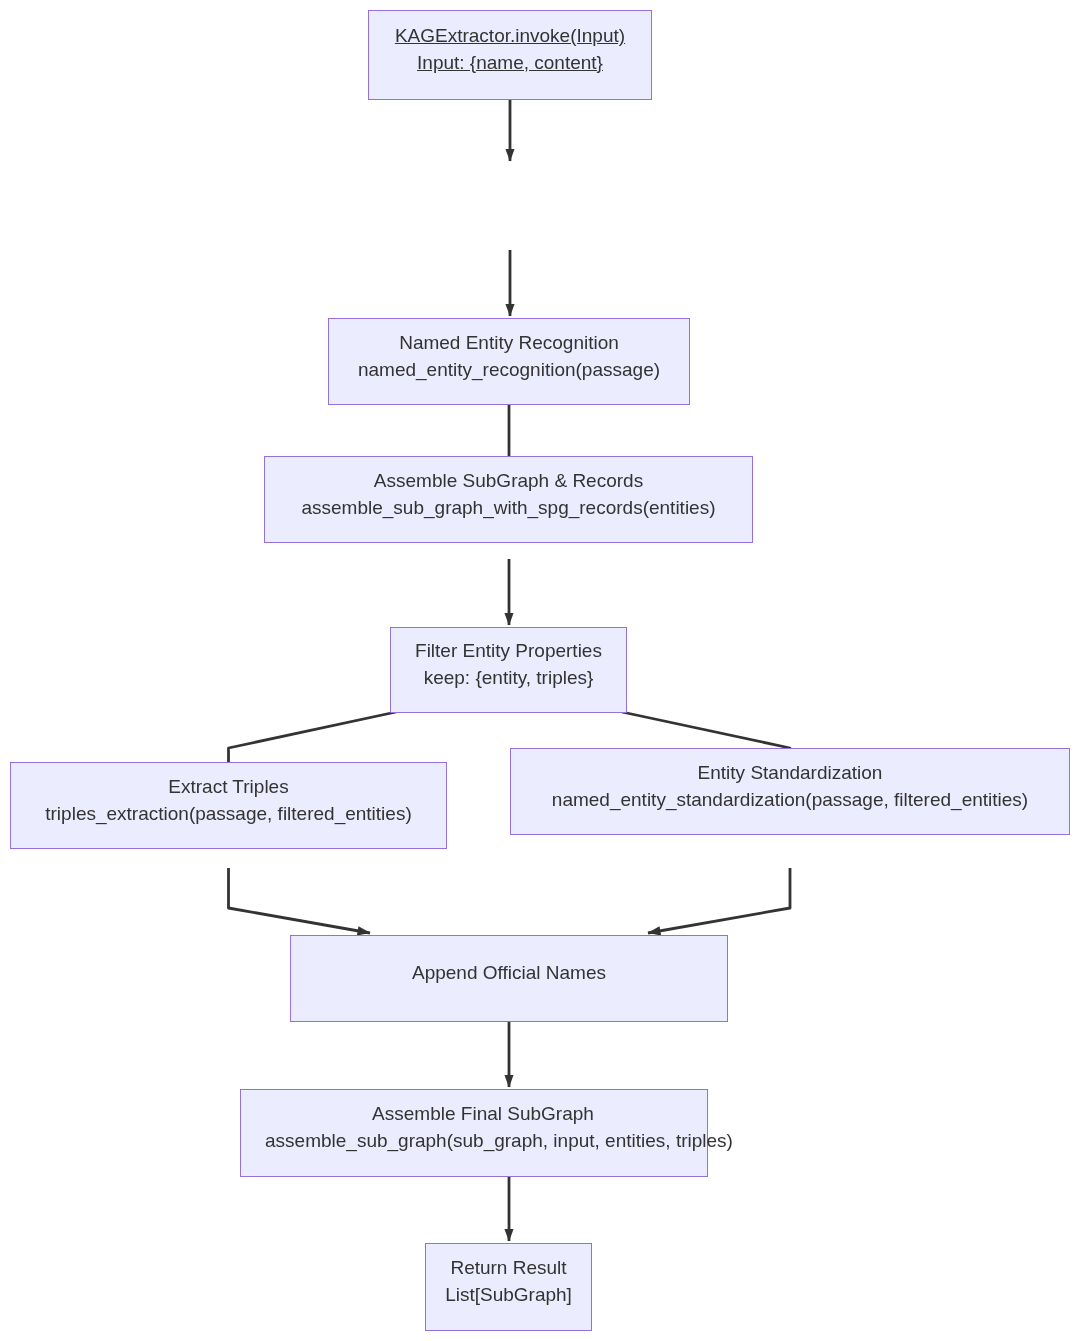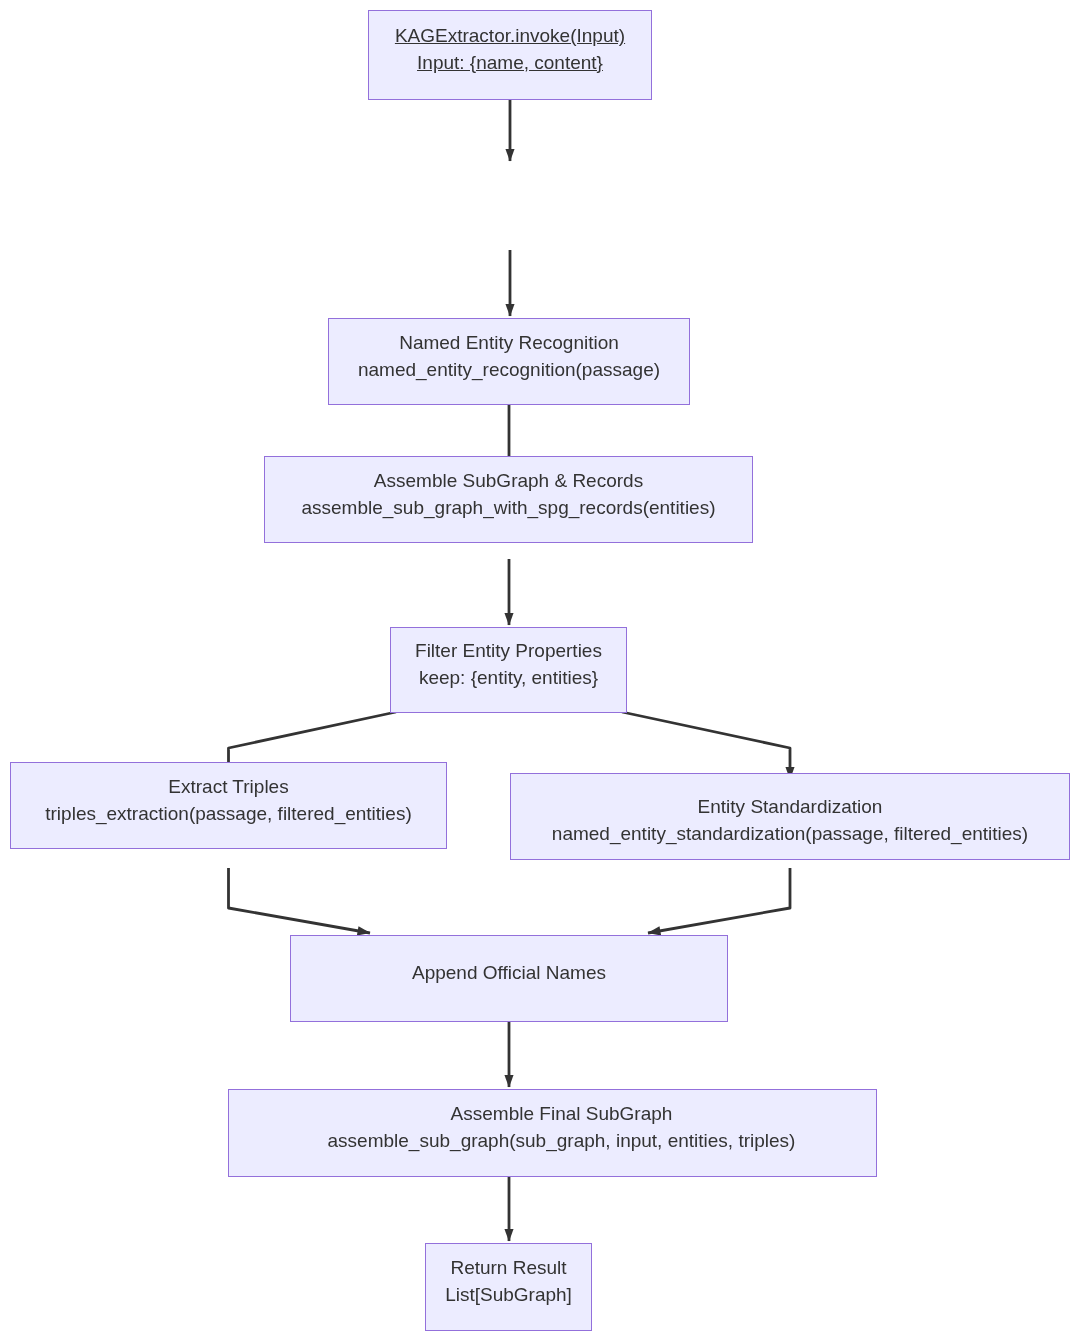--- a/index.html
+++ b/index.html
@@ -77,38 +77,38 @@
     <div class="node-subtitle">named_entity_recognition(passage)</div>
   </div>
 
   <div class="node" style="left:264px; top:456px; width:489px; height:87px;">
     <div class="node-title">Assemble SubGraph &amp; Records</div>
     <div class="node-subtitle">assemble_sub_graph_with_spg_records(entities)</div>
   </div>
 
   <div class="node" style="left:390px; top:627px; width:237px; height:86px;">
     <div class="node-title">Filter Entity Properties</div>
-    <div class="node-subtitle">keep: {entity, entities}</div>
+    <div class="node-subtitle">keep: {entity, triples}</div>
   </div>
 
   <div class="node" style="left:10px; top:762px; width:437px; height:87px;">
     <div class="node-title">Extract Triples</div>
     <div class="node-subtitle">triples_extraction(passage, filtered_entities)</div>
   </div>
 
-  <div class="node" style="left:510px; top:773px; width:560px; height:87px;justify-content:flex-end;">
+  <div class="node" style="left:510px; top:748px; width:560px; height:87px;">
     <div class="node-title">Entity Standardization</div>
     <div class="node-subtitle">named_entity_standardization(passage, filtered_entities)</div>
   </div>
 
   <div class="node" style="left:290px; top:935px; width:438px; height:87px;">
     <div class="node-title">Append Official Names</div>
   </div>
 
-  <div class="node" style="left:228px; top:1089px; width:649px; height:88px;padding-left:24px;">
+  <div class="node" style="left:240px; top:1089px; width:468px; height:88px;padding-left:24px;">
     <div class="node-title">Assemble Final SubGraph</div>
     <div class="node-subtitle">assemble_sub_graph(sub_graph, input, entities, triples)</div>
   </div>
 
   <div class="node" style="left:425px; top:1243px; width:167px; height:88px;">
     <div class="node-title">Return Result</div>
     <div class="node-subtitle">List[SubGraph]</div>
   </div>
 
 </div>

